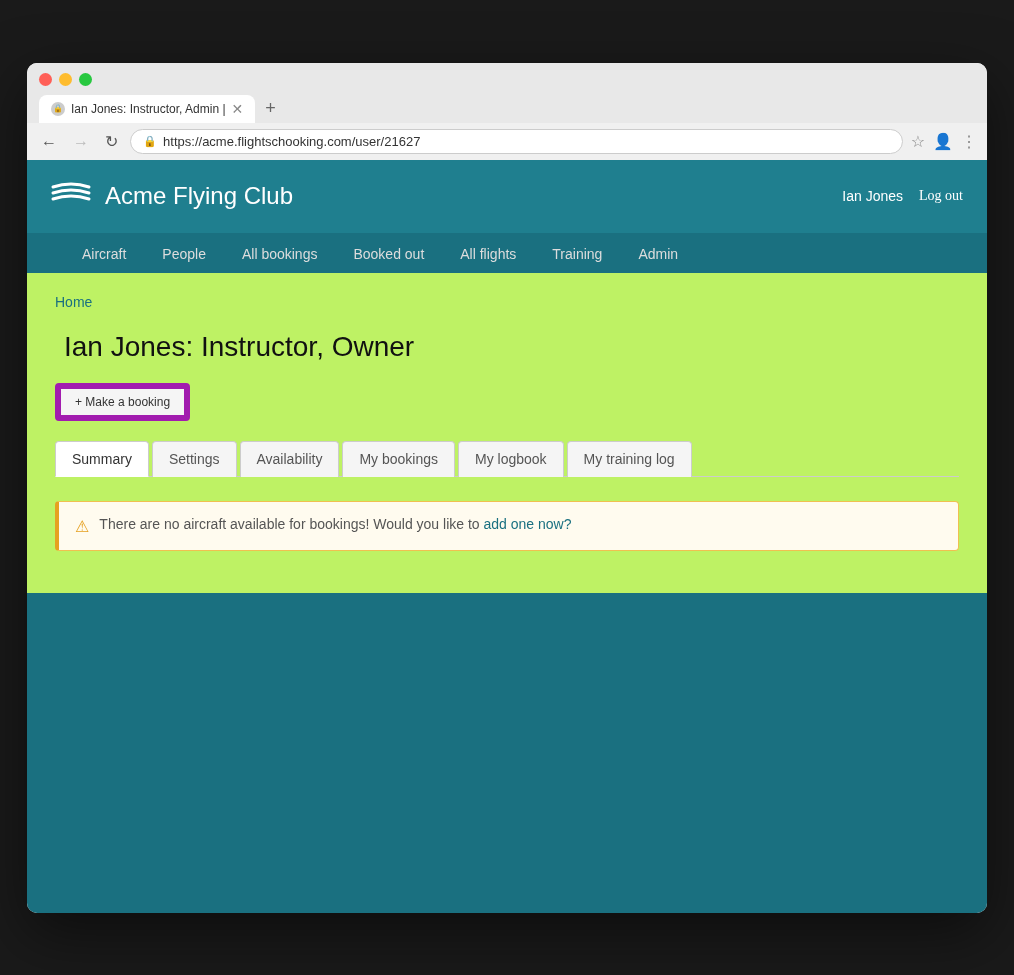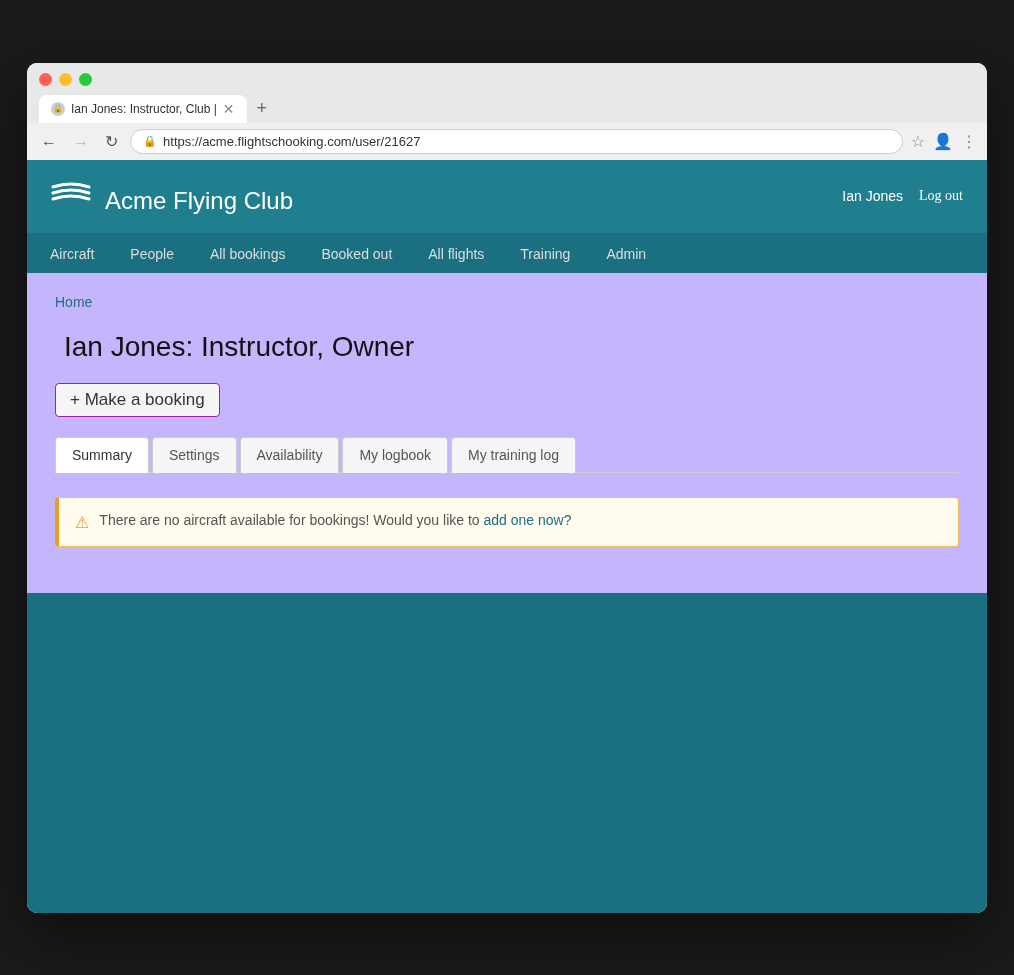--- a/index.html
+++ b/index.html
@@ -121,21 +121,21 @@
     
     .app-header {
       background: #1f7f8f;
       padding: 18px 24px;
       display: flex;
       align-items: center;
       justify-content: space-between;
     }
     .app-logo {
       display: flex;
-      align-items: flex-end;
+      align-items: center;
       gap: 14px;
     }
     .logo-icon {
       color: rgba(255,255,255,0.9);
       font-size: 32px;
     }
     .app-title {
       color: #fff;
       font-size: 24px;
       font-weight: 400;
@@ -151,38 +151,38 @@
     }
     .header-logout {
       color: #fff;
       font-size: 14px;
       text-decoration: none;
       cursor: pointer;
       font-family: Liberation Serif, serif;
     }
     .nav-bar {
       background: #1a7080;
-      padding: 0 6px;
+      padding: 0 38px;
       display: flex;
       gap: 2px;
     }
     .nav-item {
       padding: 12px 16px;
       color: #ddd;
       font-size: 14px;
       cursor: pointer;
       border: 1px solid transparent;
       border-bottom: none;
       border-radius: 4px 4px 0 0;
       margin-bottom: -1px;
       text-decoration: none;
     }
     
     .page-content {
-      background: #c4b5fd;
+      background: #bef264;
       padding: 20px 28px 40px;
       min-height: 320px;
     }
     .breadcrumb {
       margin-bottom: 20px;
     }
     .breadcrumb a {
       color: #1a7080;
       text-decoration: none;
       font-size: 14px;
@@ -192,24 +192,24 @@
       font-weight: 400;
       color: #111;
       margin-bottom: 20px;
       margin-left: 9px;
     }
     .make-booking-btn {
       display: inline-flex;
       align-items: center;
       gap: 4px;
       padding: 6px 14px;
-      border: 1px solid #a21caf;
+      border: 6px solid #a21caf;
       border-radius: 4px;
       background: #f5f5f5;
-      font-size: 17px;
+      font-size: 12px;
       color: #333;
       cursor: pointer;
       margin-bottom: 20px;
     }
     .tabs-row {
       display: flex;
       border-bottom: 1px solid #ccc;
       margin-bottom: 24px;
     }
     .tab-item {
@@ -265,21 +265,21 @@
 
   <div class="browser-chrome">
     <div class="traffic-lights">
       <div class="traffic-light tl-red"></div>
       <div class="traffic-light tl-yellow"></div>
       <div class="traffic-light tl-green"></div>
     </div>
     <div class="tab-bar">
       <div class="browser-tab">
         <div class="tab-icon">🔒</div>
-        <span>Ian Jones: Instructor, Club |</span>
+        <span>Ian Jones: Instructor, Admin |</span>
         <span class="tab-close">✕</span>
       </div>
       <button class="new-tab-btn">+</button>
     </div>
   </div>
 
   <div class="address-bar-row">
     <button class="nav-btn">←</button>
     <button class="nav-btn" disabled="">→</button>
     <button class="nav-btn">↻</button>
@@ -326,20 +326,21 @@
       <a>Home</a>
     </div>
     <h1 class="page-title">Ian Jones: Instructor, Owner</h1>
     <button class="make-booking-btn">+ Make a booking</button>
 
     
     <div class="tabs-row">
       <div class="tab-item active">Summary</div>
       <div class="tab-item">Settings</div>
       <div class="tab-item">Availability</div>
+      <div class="tab-item">My bookings</div>
       <div class="tab-item">My logbook</div>
       <div class="tab-item">My training log</div>
     </div>
 
     
     <div class="alert-box">
       <span class="alert-icon">⚠</span>
       <span>
         <span>There are no aircraft available for bookings! Would you like to </span><a class="alert-link">add one now?</a>
       </span>

